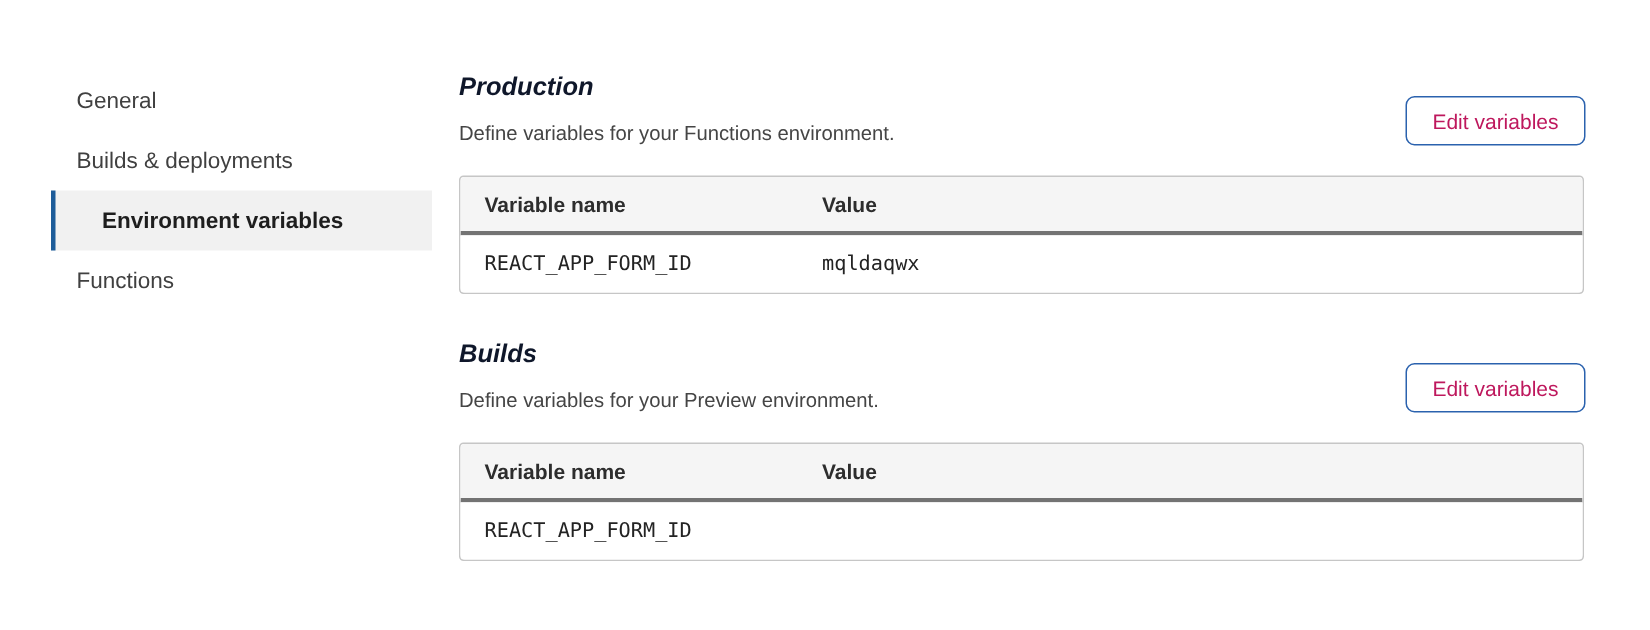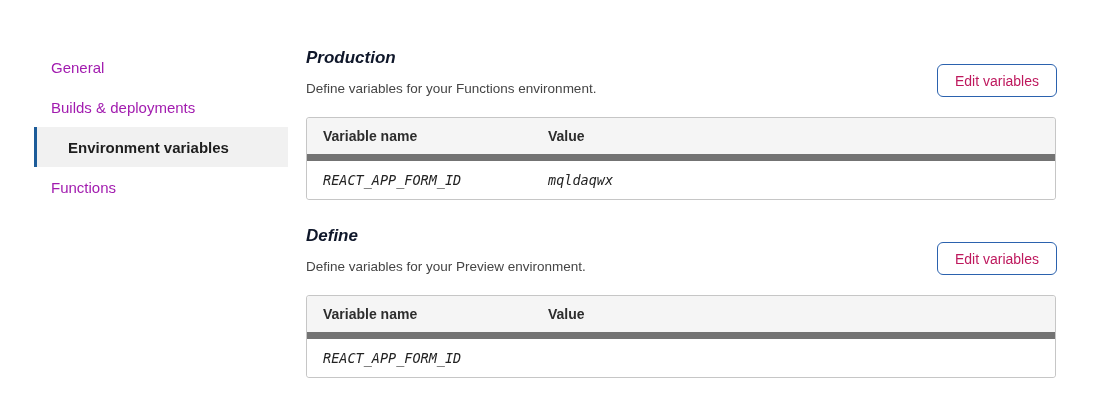--- a/index.html
+++ b/index.html
@@ -23,21 +23,21 @@
     top: 47px;
     width: 254px;
   }
   .nav-item {
     box-sizing: border-box;
     height: 40px;
     display: flex;
     align-items: center;
     padding-left: 17px;
     font-size: 15px;
-    color: #a21caf;
+    color: #404040;
     cursor: pointer;
   }
   .nav-item.selected {
     background: #f1f1f1;
     border-left: 3px solid #1d5c99;
     padding-left: 31px;
     font-weight: 700;
     color: #1e1e1e;
   }
 
@@ -94,36 +94,35 @@
     right: 0;
     background: #ffffff;
     border: 1px solid #c6c6c6;
     border-radius: 3px;
   }
   .t-head {
     display: flex;
     height: 36px;
     align-items: center;
     background: #f5f5f5;
-    border-bottom: 7px solid #737373;
+    border-bottom: 3px solid #737373;
     border-radius: 3px 3px 0 0;
     font-size: 14px;
     font-weight: 700;
     color: #2d2d2d;
   }
   .t-row {
     display: flex;
     height: 38px;
     align-items: center;
     font-family: "DejaVu Sans Mono", monospace;
     font-size: 13.5px;
     color: #232323;
     background: #ffffff;
     border-radius: 0 0 3px 3px;
-    font-style: italic;
   }
   .col-name {
     box-sizing: border-box;
     width: 241px;
     padding-left: 16px;
     flex: 0 0 auto;
   }
   .col-value {
     flex: 1;
   }
@@ -151,21 +150,21 @@
         <div class="col-value">Value</div>
       </div>
       <div class="t-row">
         <div class="col-name">REACT_APP_FORM_ID</div>
         <div class="col-value">mqldaqwx</div>
       </div>
     </div>
   </section>
 
   <section class="section" id="section-preview">
-    <h2 class="section-title">Define</h2>
+    <h2 class="section-title">Builds</h2>
     <div class="section-desc">Define variables for your Preview environment.</div>
     <button class="edit-btn">Edit variables</button>
 
     <div class="env-table">
       <div class="t-head">
         <div class="col-name">Variable name</div>
         <div class="col-value">Value</div>
       </div>
       <div class="t-row">
         <div class="col-name">REACT_APP_FORM_ID</div>

